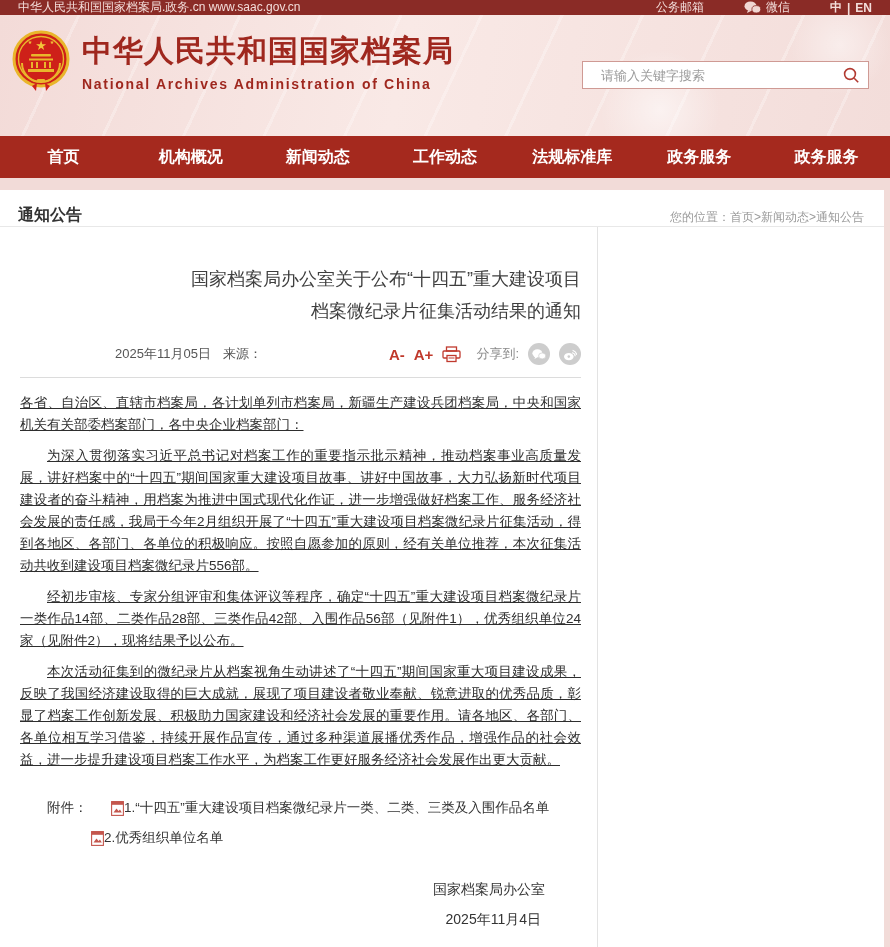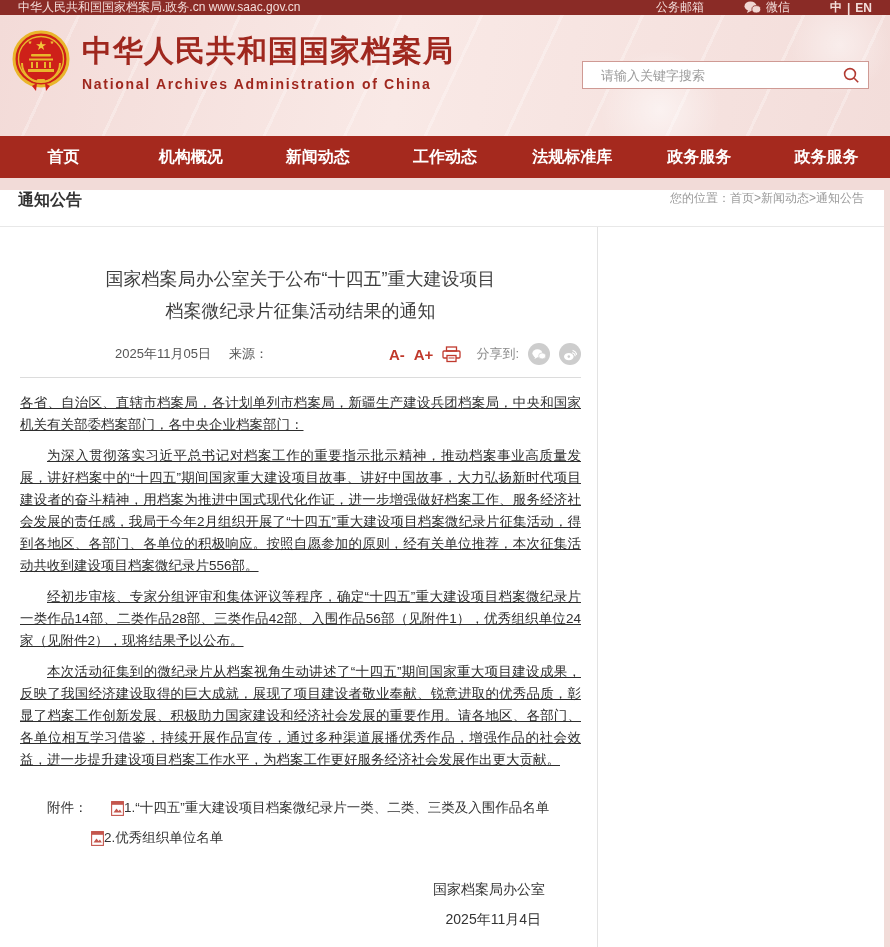--- a/index.html
+++ b/index.html
@@ -34,36 +34,36 @@
                 display:flex; align-items:center; justify-content:center; }
 
   
   .nav { height:42px; background:#a5291e; display:flex; }
   .nav-item { flex:1; display:flex; align-items:center; justify-content:center; color:#fff;
               font-size:16px; font-weight:bold; text-decoration:none; cursor:pointer; }
 
   
   .gap { height:12px; }
   .content { width:884px; background:#fff; min-height:751px; }
-  .breadcrumb-row { height:37px; display:flex; align-items:flex-start; justify-content:space-between;
+  .breadcrumb-row { height:37px; display:flex; align-items:flex-end; justify-content:space-between;
                     padding:0 20px 0 18px; border-bottom:1px solid #e8e8e8; }
   .section-title { font-size:16px; font-weight:bold; color:#333; }
   .location { font-size:12px; color:#9a9a9a; }
   .location .path { cursor:pointer; }
 
   .article-wrap { display:flex; min-height:714px; }
   .article { width:598px; border-right:1px solid #e3e3e3; padding:36px 16px 20px 20px; }
   .side-empty { flex:1; }
 
-  .article-title { text-align:center; font-size:18px; font-weight:400; color:#3e3e3e; line-height:32px; }
+  .article-title { text-align:right; font-size:18px; font-weight:400; color:#3e3e3e; line-height:32px; }
   .article-title .t-line { display:block; }
 
   .meta { margin-top:14px; display:flex; align-items:center; justify-content:space-between;
           padding-left:95px; font-size:13px; color:#555; height:26px; }
-  .meta-left { display:flex; gap:18px; align-items:center;text-align:right; }
+  .meta-left { display:flex; gap:12px; align-items:center;text-align:right; }
   .meta-right { display:flex; align-items:center; gap:9px; }
   .font-btn { color:#c0392b; font-weight:bold; font-size:15px; text-decoration:none; cursor:pointer; }
   .print-btn { display:flex; align-items:center; cursor:pointer; }
   .share-label { color:#8a8a8a; margin-left:6px; }
   .share-circle { width:22px; height:22px; border-radius:50%; background:#cdcdcd; display:flex;
                   align-items:center; justify-content:center; cursor:pointer; }
   .meta-divider { margin-top:10px; border-bottom:1px solid #dcdcdc; }
 
   .body-text { margin-top:14px; font-size:13.5px; color:#2e2e2e; line-height:22px; text-align:justify;text-decoration:underline; }
   .body-text p { margin-bottom:9px; }

